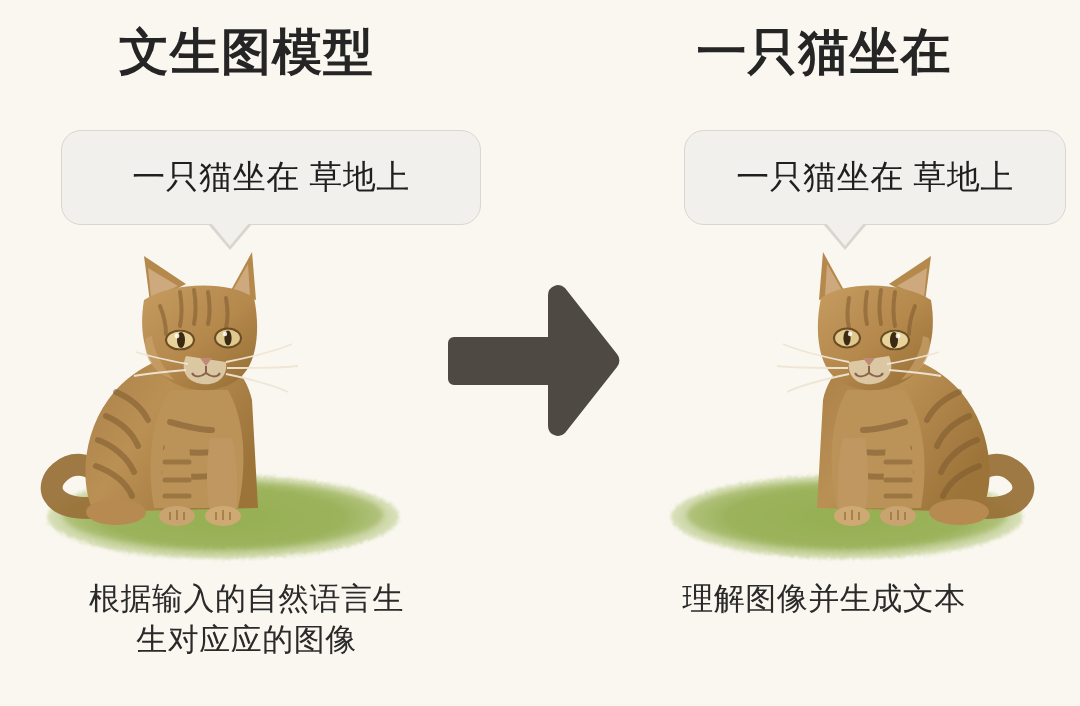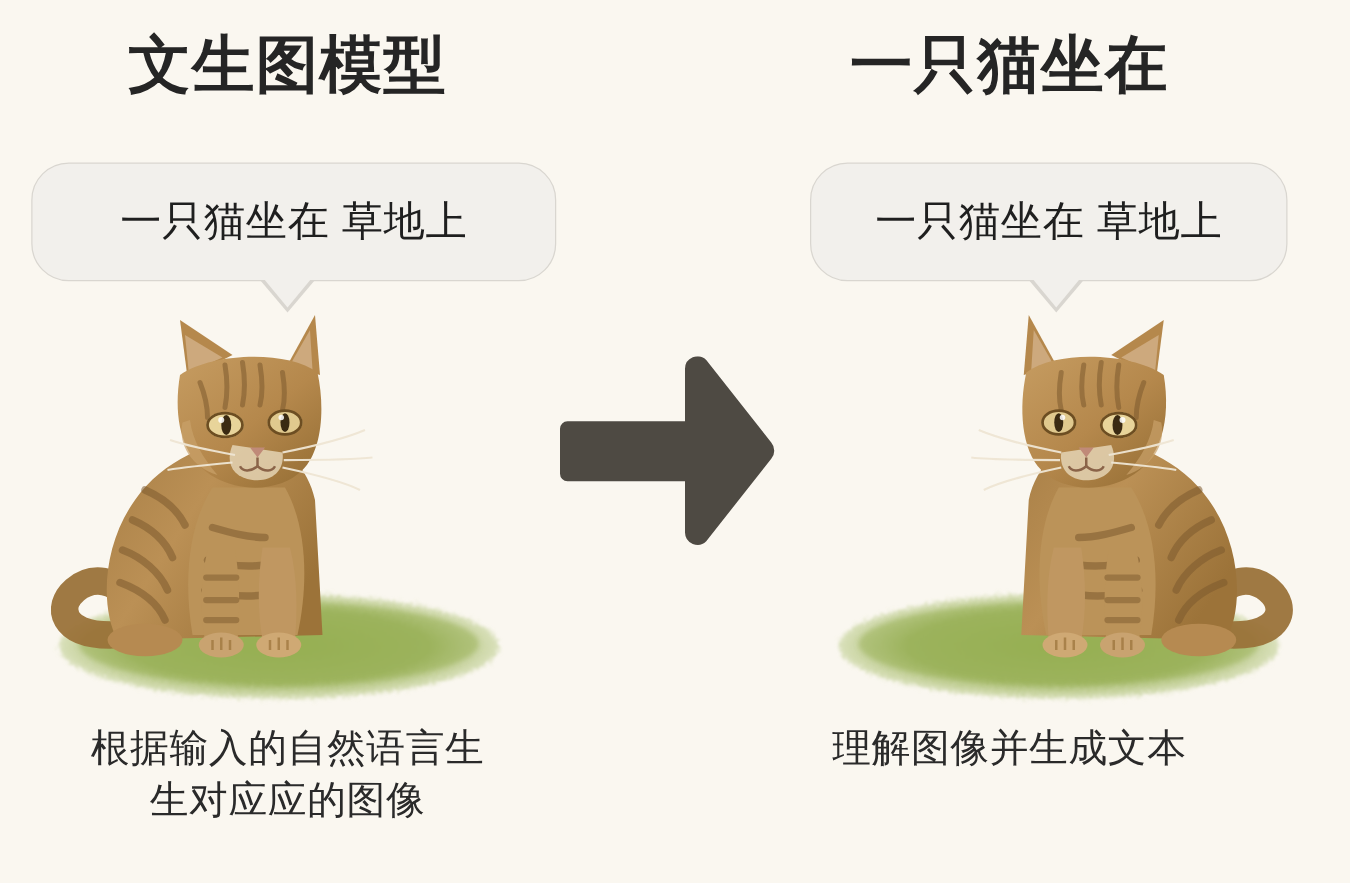--- a/index.html
+++ b/index.html
@@ -21,20 +21,21 @@
     height: 706px;
     background: #faf7f0;
   }
 
   
   .panel {
     position: absolute;
     top: 0;
     height: 706px;
     width: 500px;
+    padding-left: 33px;
   }
   .panel-left  { left: 0px; }
   .panel-right { left: 565px; width: 515px; }
 
   
   .panel-title {
     position: absolute;
     top: 24px;
     left: 0;
     width: 100%;
@@ -57,24 +58,25 @@
   .panel-left  .bubble-wrap { left: 25px;  width: 420px; }
   .panel-right .bubble-wrap { left: 83px;  width: 382px; }
 
   .bubble {
     position: relative;
     box-sizing: border-box;
     width: 100%;
     height: 95px;
     background: #f2f0ec;
     border: 1.5px solid #d9d6d0;
-    border-radius: 30px;
+    border-radius: 20px;
     display: flex;
     align-items: center;
     justify-content: center;
+    margin-left: 36px;
   }
   .bubble-text {
     font-size: 33px;
     color: #1f1f1f;
     letter-spacing: 0.5px;
     white-space: nowrap;
   }
   
   .bubble-tail,
   .bubble-tail-inner {

